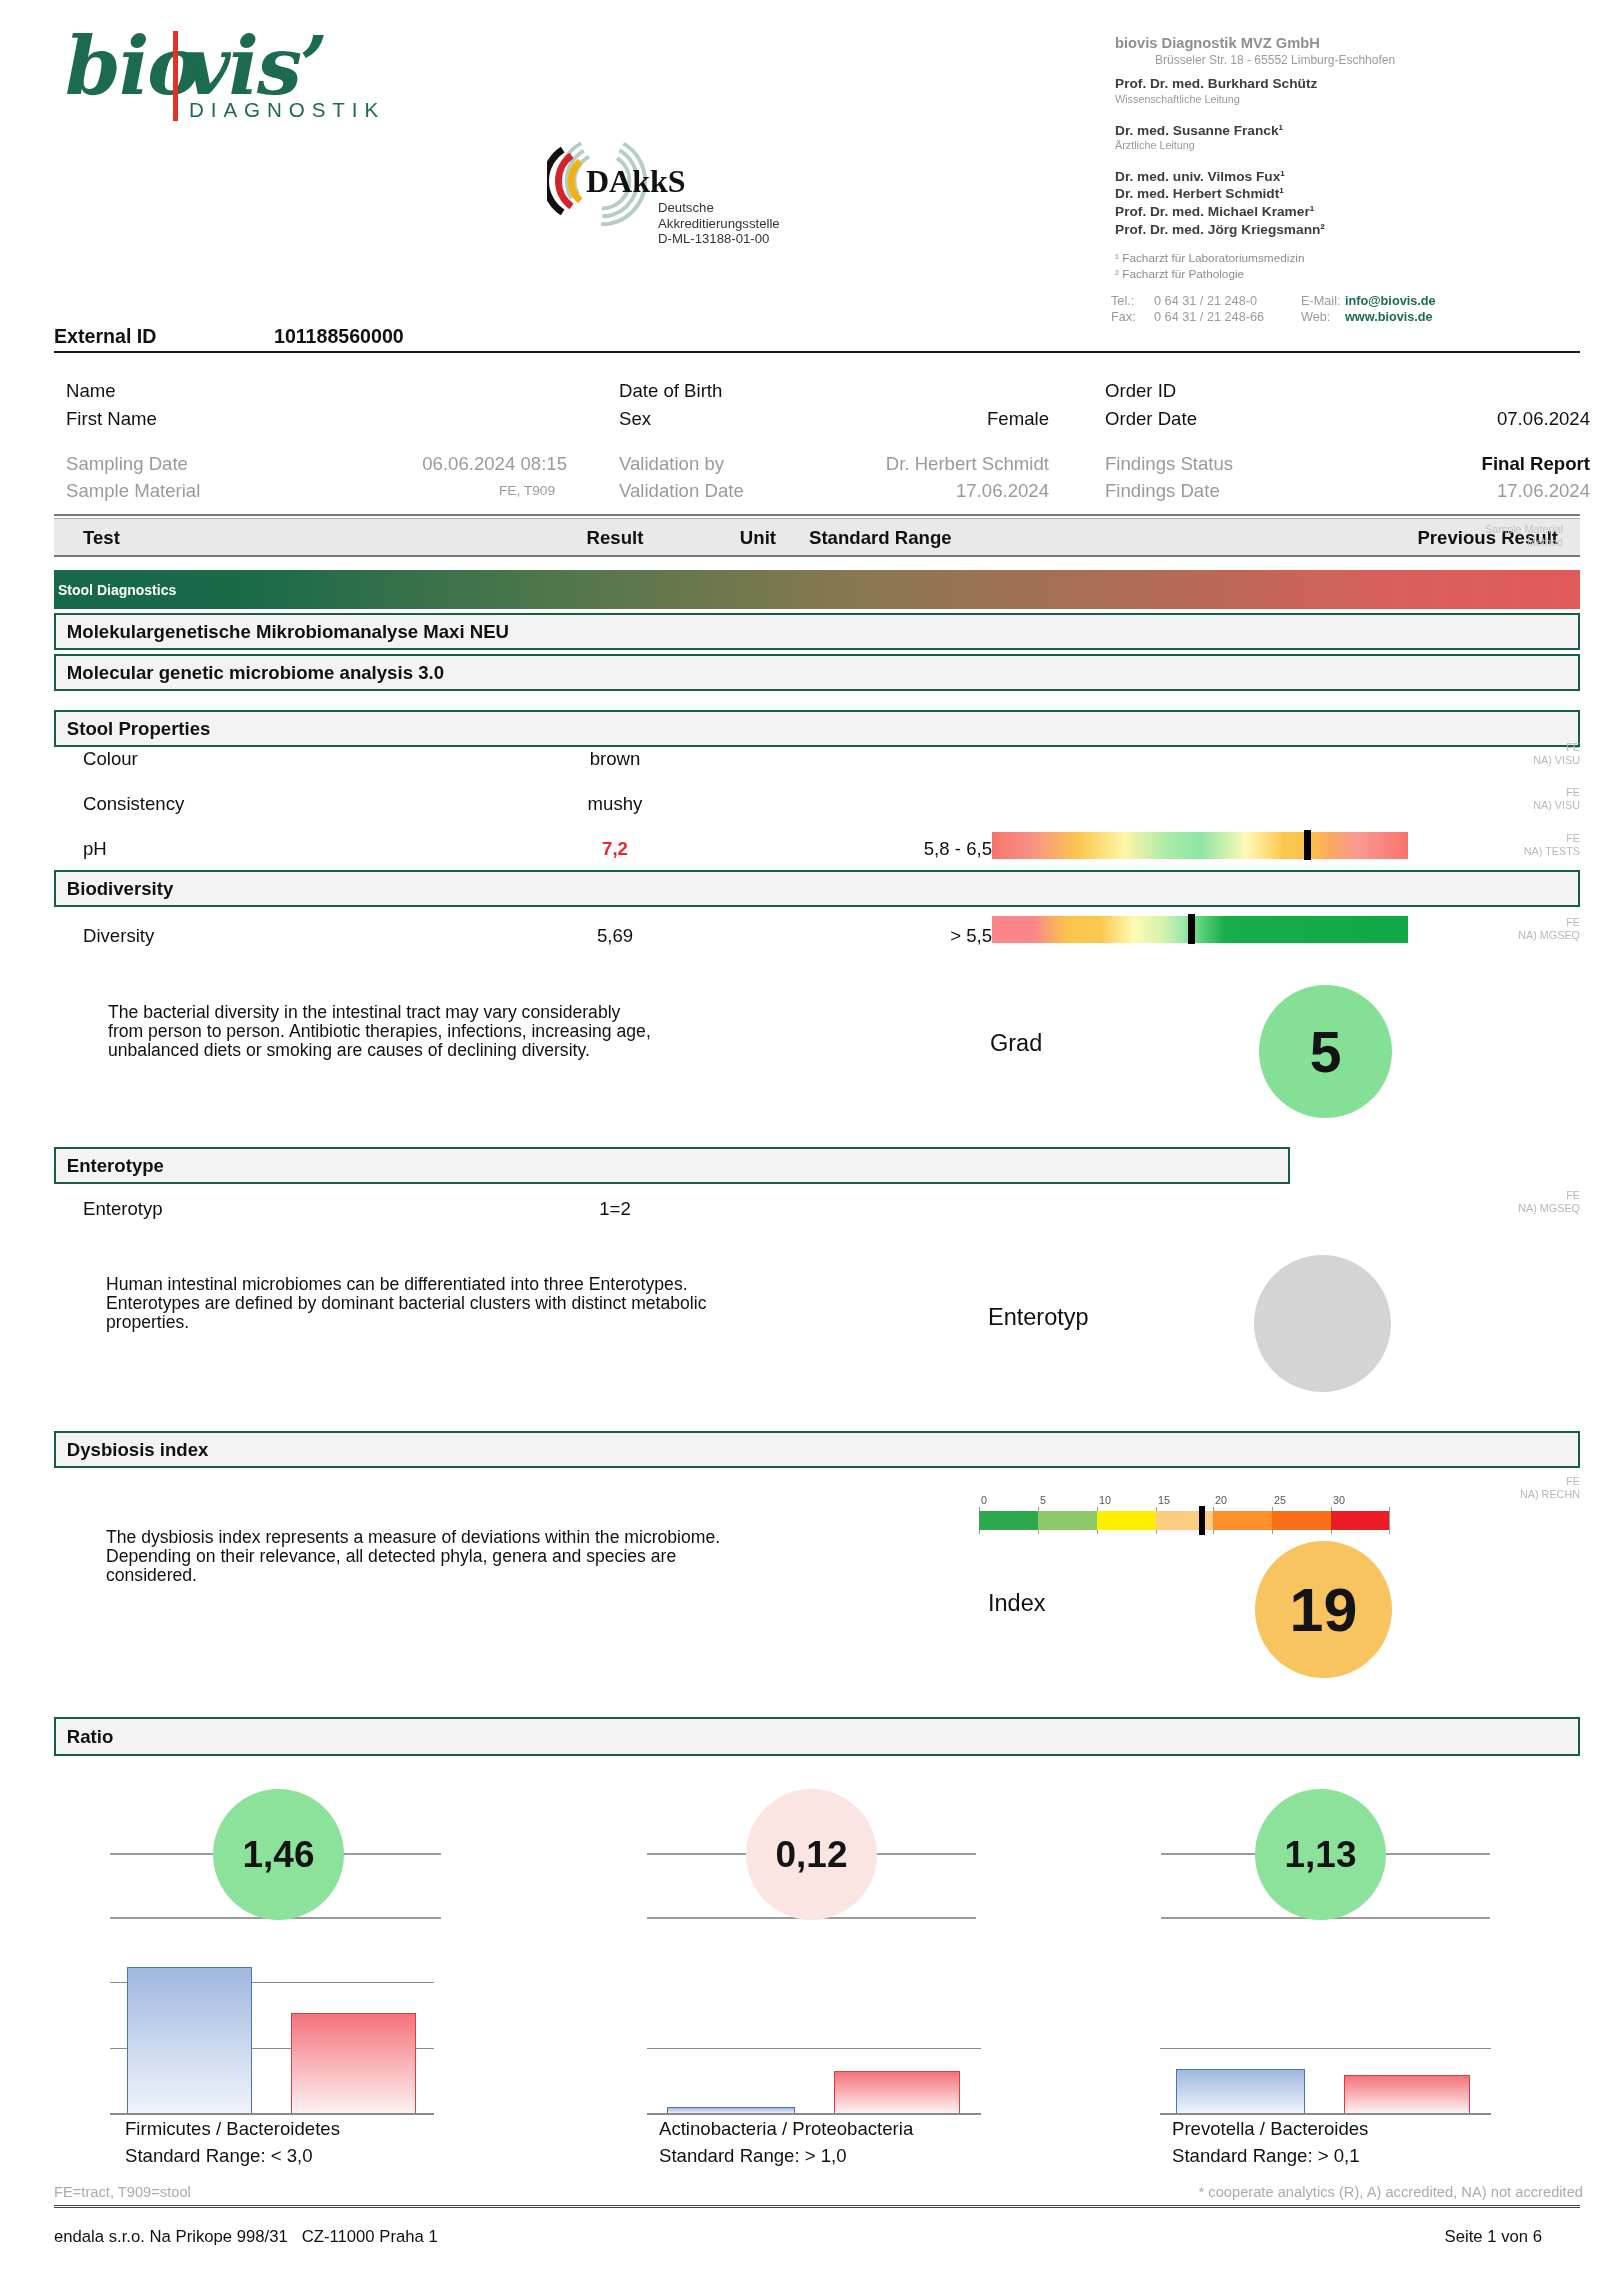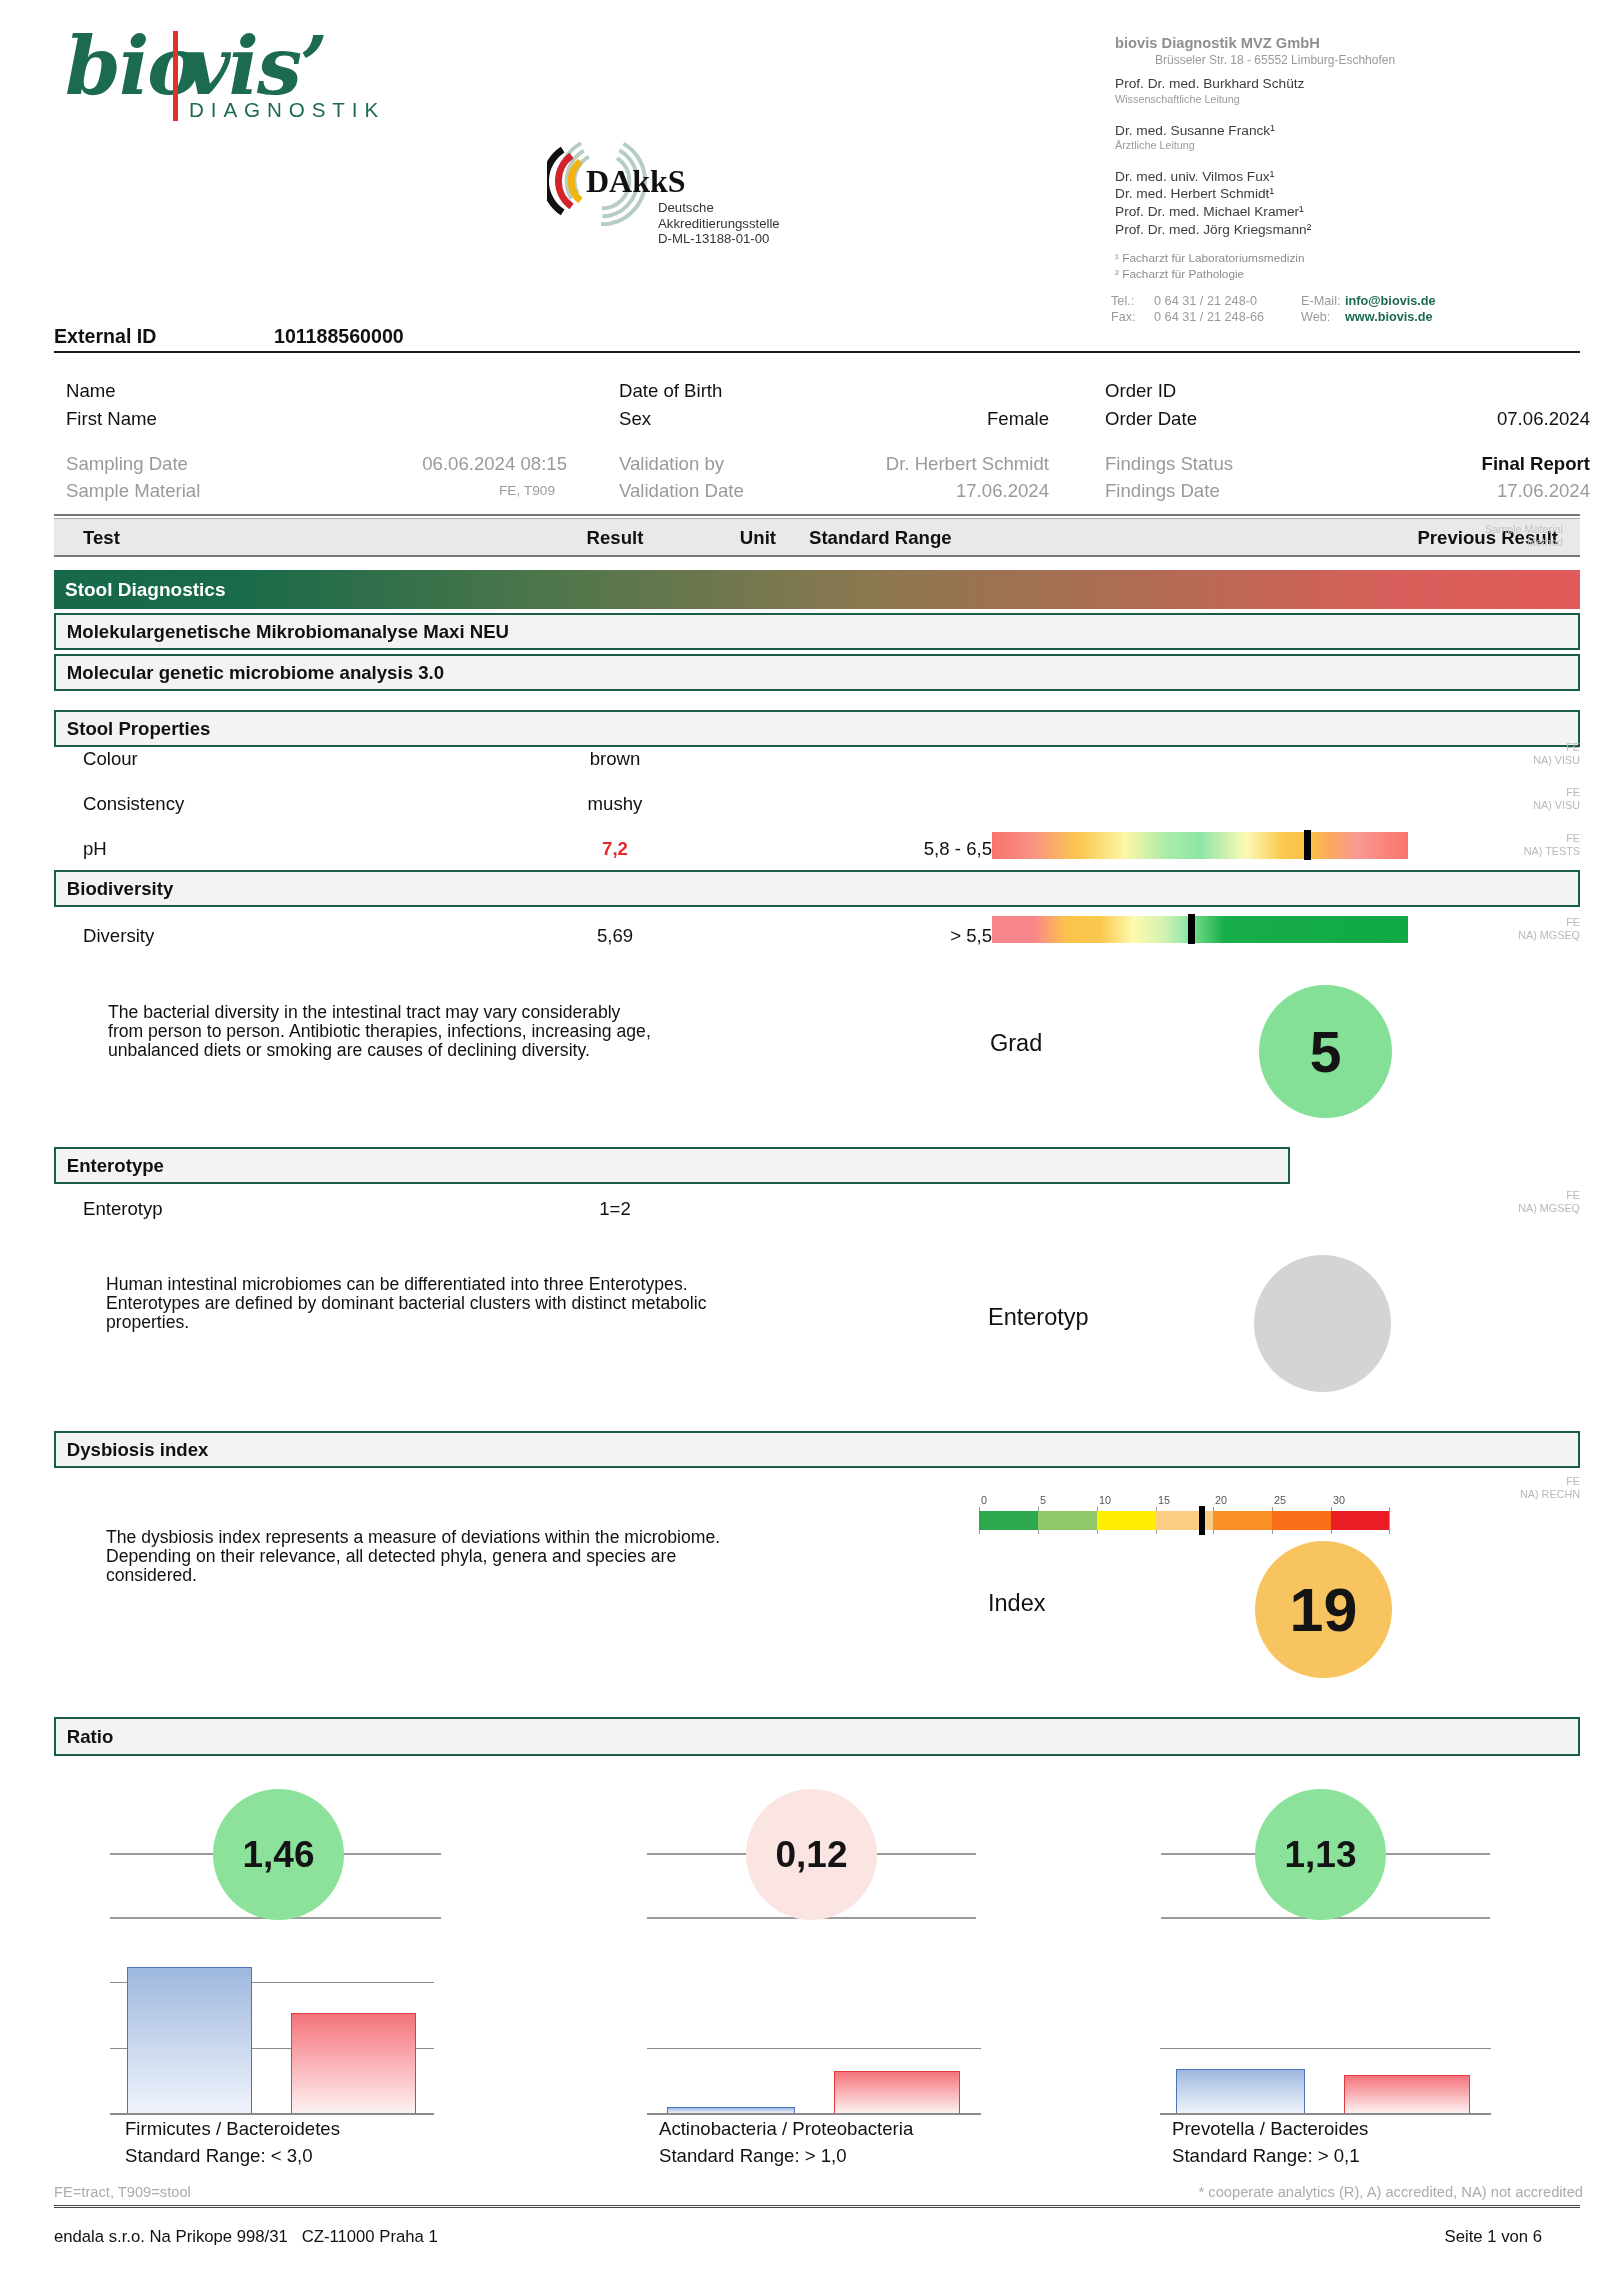--- a/index.html
+++ b/index.html
@@ -6,32 +6,32 @@
   .page{position:relative;width:1620px;height:2293px;background:#fff;overflow:hidden;
         font-family:"Liberation Sans",sans-serif;color:#111;}
   .abs{position:absolute;}
   .grayt{color:#9a9a9a;}
   .bold{font-weight:bold;}
   .logo-word{font-family:"DejaVu Serif",serif;font-style:italic;font-weight:bold;
              font-size:80px;line-height:1;color:#1c6b4e;letter-spacing:-2px;}
   .logo-sub{font-size:20.6px;letter-spacing:6.9px;color:#1c6b4e;}
   .lh-company{font-size:14.7px;font-weight:bold;color:#8f8f8f;}
   .lh-addr{font-size:12px;color:#9a9a9a;margin-left:40px;}
-  .lh-name{font-size:13.7px;font-weight:normal;color:#3d3d3d;}
+  .lh-name{font-size:13.7px;font-weight:bold;color:#3d3d3d;}
   .lh-role{font-size:10.8px;color:#9a9a9a;}
   .lh-foot{font-size:11.8px;color:#8c8c8c;}
   .lh-contact{font-size:12.7px;color:#9a9a9a;}
   .lh-link{font-size:12.7px;font-weight:bold;color:#1c6b4e;}
   .t19{font-size:18.6px;margin-left:12px;}
   .t20b{font-size:19.6px;font-weight:bold;}
   .hline{background:#1a1a1a;height:2px;}
   .thead-band{background:#e9e9e9;}
   .banner{background:linear-gradient(90deg,#17694a 0%,#186a49 12%,#4d764b 32%,#877850 52%,
-          #b26b55 72%,#d85f5b 88%,#e15a59 100%);color:#fff;font-weight:bold;font-size:19px;
-          display:flex;align-items:center;padding-left:11px;box-sizing:border-box;}
+          #b26b55 72%,#d85f5b 88%,#e15a59 100%);color:#fff;font-weight:bold;font-size:14px;
+          display:flex;align-items:center;padding-left:4px;box-sizing:border-box;}
   .secbox{background:#f3f3f3;border:2px solid #1a5d47;font-weight:bold;font-size:18.6px;
           display:flex;align-items:center;padding-left:10.8px;box-sizing:border-box;}
   .method{text-align:right;font-size:10.8px;color:#b8b8b8;line-height:12.7px;}
   .valcol{left:510px;width:186px;text-align:center;}
   .rangecol{left:823px;width:157px;text-align:right;}
   .scalebar{height:26.5px;}
   .ph-bar{background:linear-gradient(90deg,#f8746c 0%,#f88f85 9%,#fbc84f 21%,#fdf6a8 32%,
           #abeba8 42%,#8ee6a6 50%,#fdf9b5 61%,#fbc84f 70%,#fbc04a 77%,#fba95f 81%,
           #f99a93 88%,#f9736b 100%);}
   .div-bar{background:linear-gradient(90deg,#f9868b 0%,#f9868b 10%,#fbc44a 18%,#fbc84f 26%,

